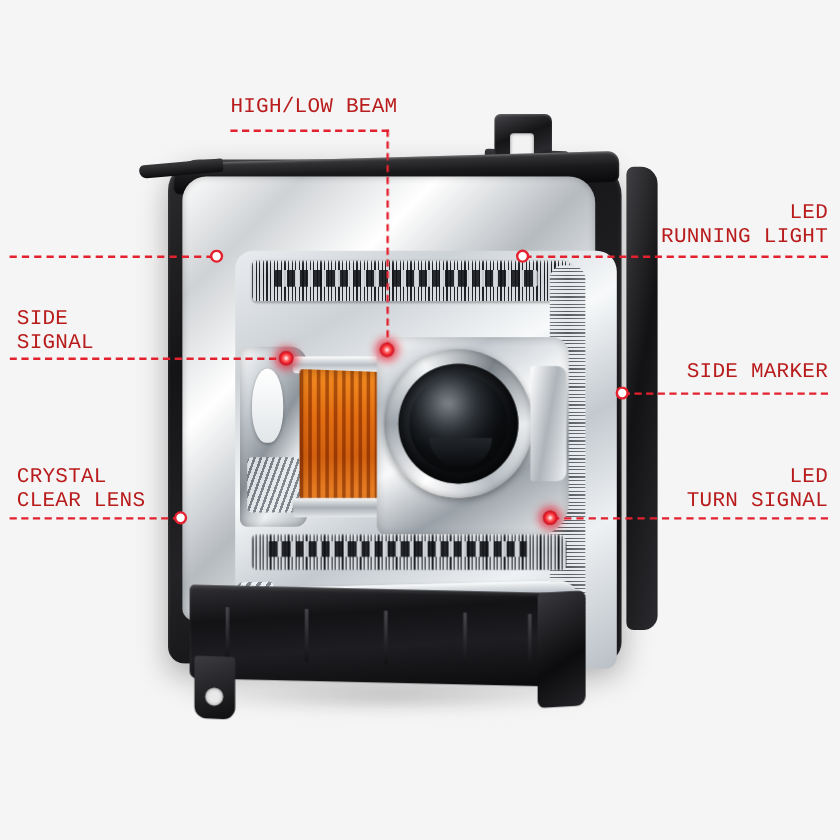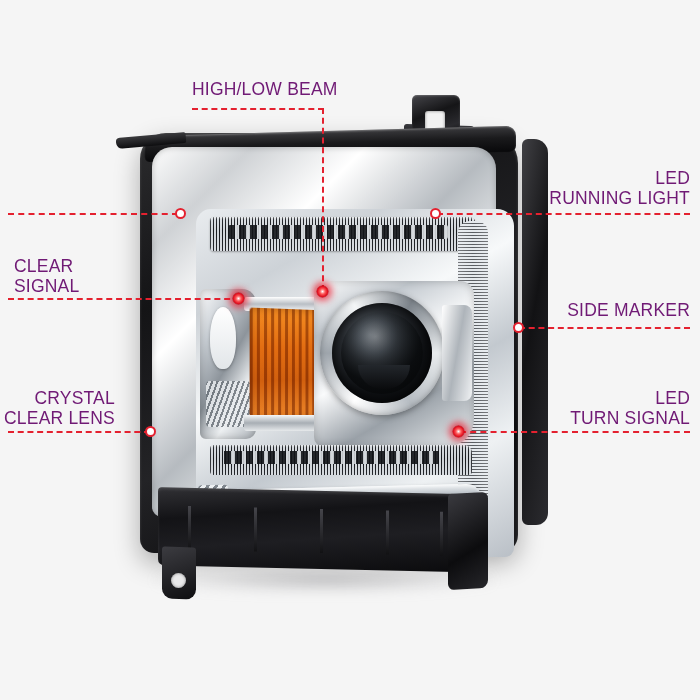--- a/index.html
+++ b/index.html
@@ -7,26 +7,26 @@
     width:700px;height:700px;
     background:#f5f5f5;
     font-family:"Liberation Sans", sans-serif;
     overflow:hidden;
   }
   #stage{position:relative;width:700px;height:700px;overflow:hidden;background:#f5f5f5;}
 
   
   .label{
     position:absolute;
-    color:#701a75;
+    color:#b91c1c;
     font-size:17.5px;
     line-height:20px;
     letter-spacing:.2px;
     white-space:pre-line;
-    font-family:Liberation Sans, sans-serif;
+    font-family:Liberation Mono, monospace;
   }
   .label.right{text-align:right;padding-left:40px;}
 
   
   .dash-h{
     position:absolute;height:0;
     border-top:2.5px dashed #e4212f;
   }
   .dash-v{
     position:absolute;width:0;
@@ -349,26 +349,26 @@
   </div>
 
   <div class="label" style="left:192px;top:79px;">HIGH/LOW BEAM</div>
   <div class="dash-h" style="left:192px;top:108px;width:132px;"></div>
   <div class="dash-v" style="left:322px;top:108px;height:183px;"></div>
   <div class="dot-glow" style="left:316px;top:285px;"></div>
 
   <div class="dash-h" style="left:8px;top:213px;width:170px;"></div>
   <div class="dot-ring" style="left:175px;top:208px;"></div>
 
-  <div class="label" style="left:14px;top:256px;">CLEAR
+  <div class="label" style="left:14px;top:256px;">SIDE
 SIGNAL</div>
   <div class="dash-h" style="left:8px;top:298px;width:232px;"></div>
   <div class="dot-glow" style="left:232px;top:292px;"></div>
 
-  <div class="label" style="left:4px;top:388px;text-align:right;">CRYSTAL
+  <div class="label" style="left:14px;top:388px;">CRYSTAL
 CLEAR LENS</div>
   <div class="dash-h" style="left:8px;top:431px;width:142px;"></div>
   <div class="dot-ring" style="left:145px;top:426px;"></div>
 
   <div class="label right" style="right:10px;top:168px;">LED
 RUNNING LIGHT</div>
   <div class="dash-h" style="left:437px;top:213px;width:253px;"></div>
   <div class="dot-ring" style="left:430px;top:208px;"></div>
 
   <div class="label right" style="right:10px;top:300px;">SIDE MARKER</div>

